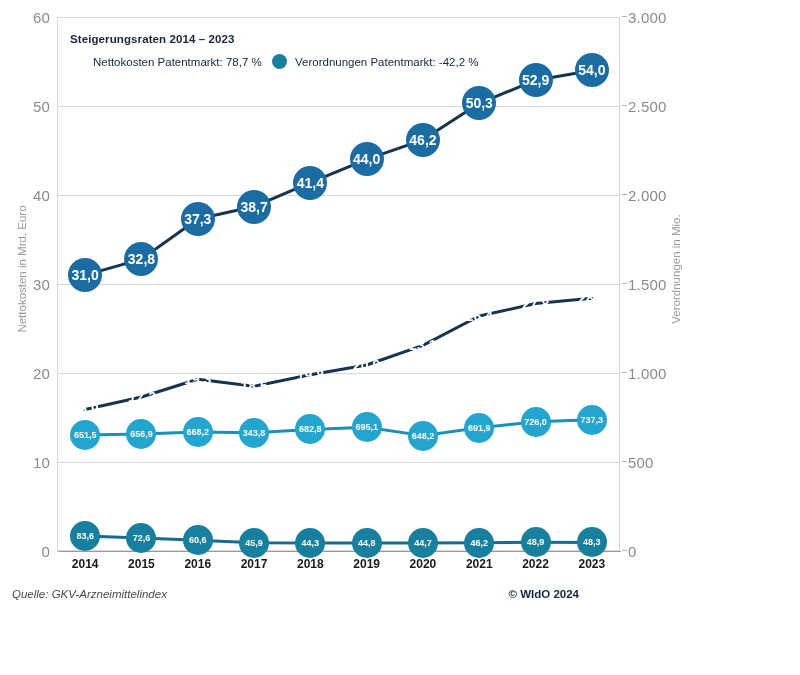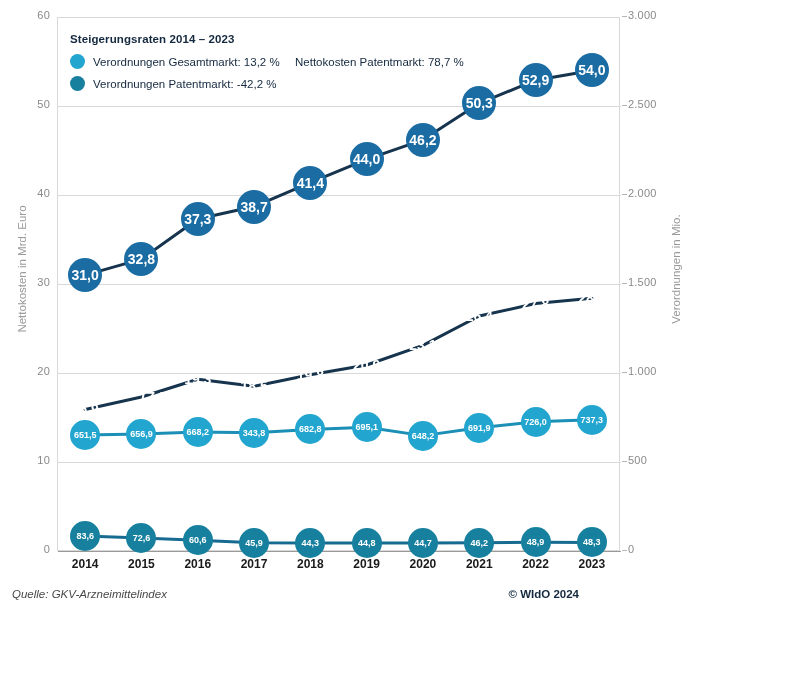--- a/index.html
+++ b/index.html
@@ -13,21 +13,21 @@
   
   .plot-frame{
     position:absolute;left:57px;top:17px;width:563px;height:534px;
     border:1px solid #d8d8d8;background:#ffffff;box-sizing:border-box;
   }
   .gridline{position:absolute;left:0;width:563px;height:1px;background:#d9d9d9;}
   .baseline{position:absolute;left:0;width:563px;height:1px;background:#9a9a9a;}
 
   
   .axis-tick{
-    position:absolute;font-size:11px;color:#8a8a8a;
+    position:absolute;font-size:15px;color:#8a8a8a;
     letter-spacing:.2px;white-space:nowrap;
   }
   .axis-tick.left{right:0;text-align:right;width:40px;}
   .axis-tick.right{left:0;text-align:left;width:60px;}
   .ytick-left-wrap{position:absolute;left:0px;top:17px;width:50px;height:534px;}
   .ytick-right-wrap{position:absolute;left:628px;top:17px;width:60px;height:534px;}
   .tick-mark{position:absolute;height:1px;width:5px;background:#b5b5b5;}
 
   .axis-title{
     position:absolute;font-size:11.5px;color:#9a9a9a;white-space:nowrap;
@@ -140,21 +140,21 @@
       <div class="marker big" style="left: 124.45px; top: 242.08px; background: rgb(26, 108, 163);">32,8</div>
       <div class="marker big" style="left: 180.75px; top: 202.03px; background: rgb(26, 108, 163);">37,3</div>
       <div class="marker big" style="left: 237.05px; top: 189.57px; background: rgb(26, 108, 163);">38,7</div>
       <div class="marker big" style="left: 293.35px; top: 165.54px; background: rgb(26, 108, 163);">41,4</div>
       <div class="marker big" style="left: 349.65px; top: 142.4px; background: rgb(26, 108, 163);">44,0</div>
       <div class="marker big" style="left: 405.95px; top: 122.82px; background: rgb(26, 108, 163);">46,2</div>
       <div class="marker big" style="left: 462.25px; top: 86.33px; background: rgb(26, 108, 163);">50,3</div>
       <div class="marker big" style="left: 518.55px; top: 63.19px; background: rgb(26, 108, 163);">52,9</div>
       <div class="marker big" style="left: 574.85px; top: 53.4px; background: rgb(26, 108, 163);">54,0</div>
       <div class="marker big" style="left: 68.15px; top: 392.49px;">15,9</div>
-      <div class="marker big" style="left: 135px; top: 380.03px; font-style: italic;">17,3</div>
+      <div class="marker big" style="left: 125px; top: 380.03px; font-style: italic;">17,3</div>
       <div class="marker big" style="left: 180.75px; top: 362.23px;">19,3</div>
       <div class="marker big" style="left: 237.05px; top: 369.35px;">18,5</div>
       <div class="marker big" style="left: 293.35px; top: 357.78px;">19,8</div>
       <div class="marker big" style="left: 349.65px; top: 347.99px;">20,9</div>
       <div class="marker big" style="left: 405.95px; top: 328.41px;">23,1</div>
       <div class="marker big" style="left: 462.25px; top: 299.04px;">26,4</div>
       <div class="marker big" style="left: 518.55px; top: 286.58px;">27,8</div>
       <div class="marker big" style="left: 574.85px; top: 281.24px;">28,4</div>
       <div class="marker small" style="left: 70.15px; top: 420.033px; background: rgb(34, 165, 207);">651,5</div>
       <div class="marker small" style="left: 126.45px; top: 419.072px; background: rgb(34, 165, 207);">656,9</div>
@@ -188,24 +188,20 @@
       <div class="xtick" style="left: 394.95px;">2020</div>
       <div class="xtick" style="left: 451.25px;">2021</div>
       <div class="xtick" style="left: 507.55px;">2022</div>
       <div class="xtick" style="left: 563.85px;">2023</div>
     </div>
 
   <div class="legend">
     <div class="legend-title">Steigerungsraten 2014 – 2023</div>
     <div class="legend-grid" id="legendgrid">
         <div class="legend-item">
-          <span class="legend-swatch" style="background: rgb(34, 165, 207);"></span>
-          <span class="legend-label">Verordnungen Gesamtmarkt: 13,2 %</span>
-        </div>
-        <div class="legend-item">
           <span class="legend-swatch"></span>
           <span class="legend-label">Nettokosten Patentmarkt: 78,7 %</span>
         </div>
         <div class="legend-item">
           <span class="legend-swatch" style="background: rgb(23, 128, 159);"></span>
           <span class="legend-label">Verordnungen Patentmarkt: -42,2 %</span>
         </div>
       </div>
   </div>
 

